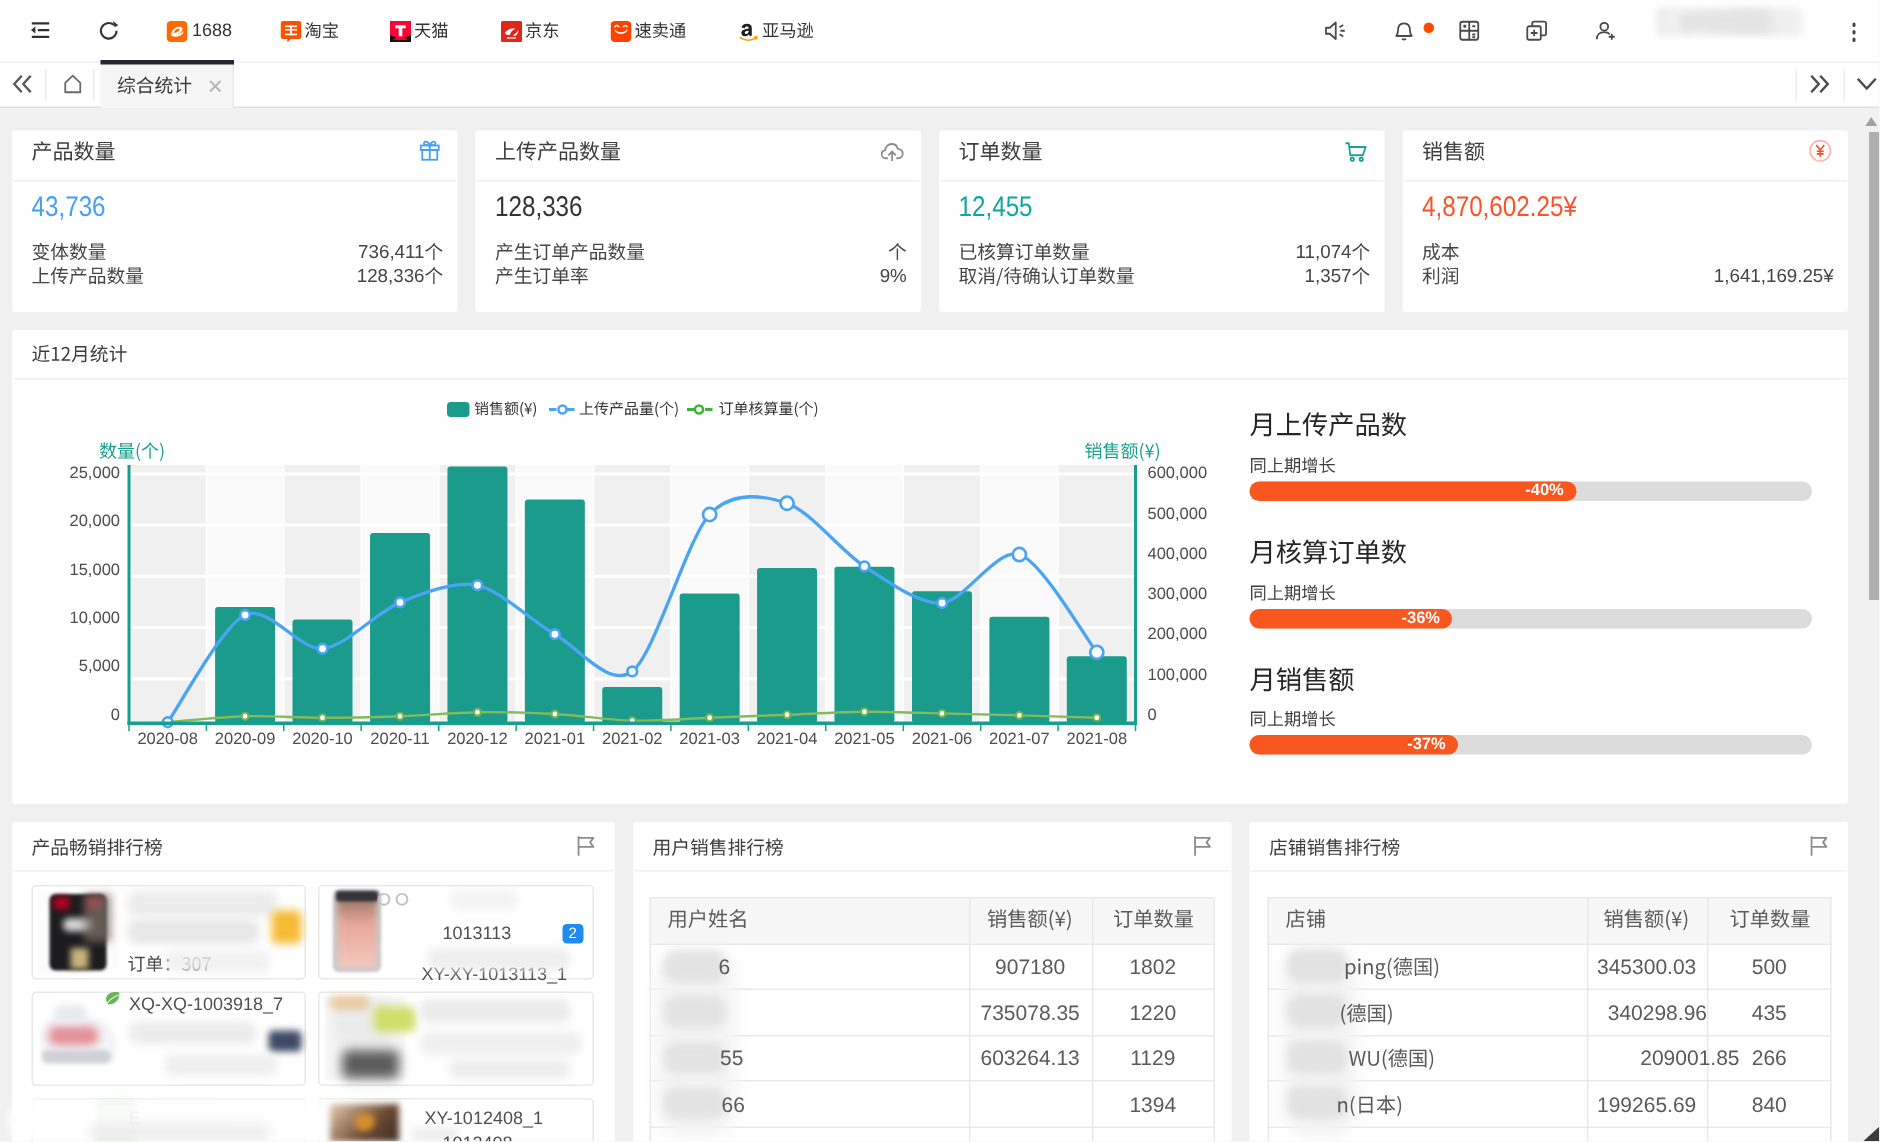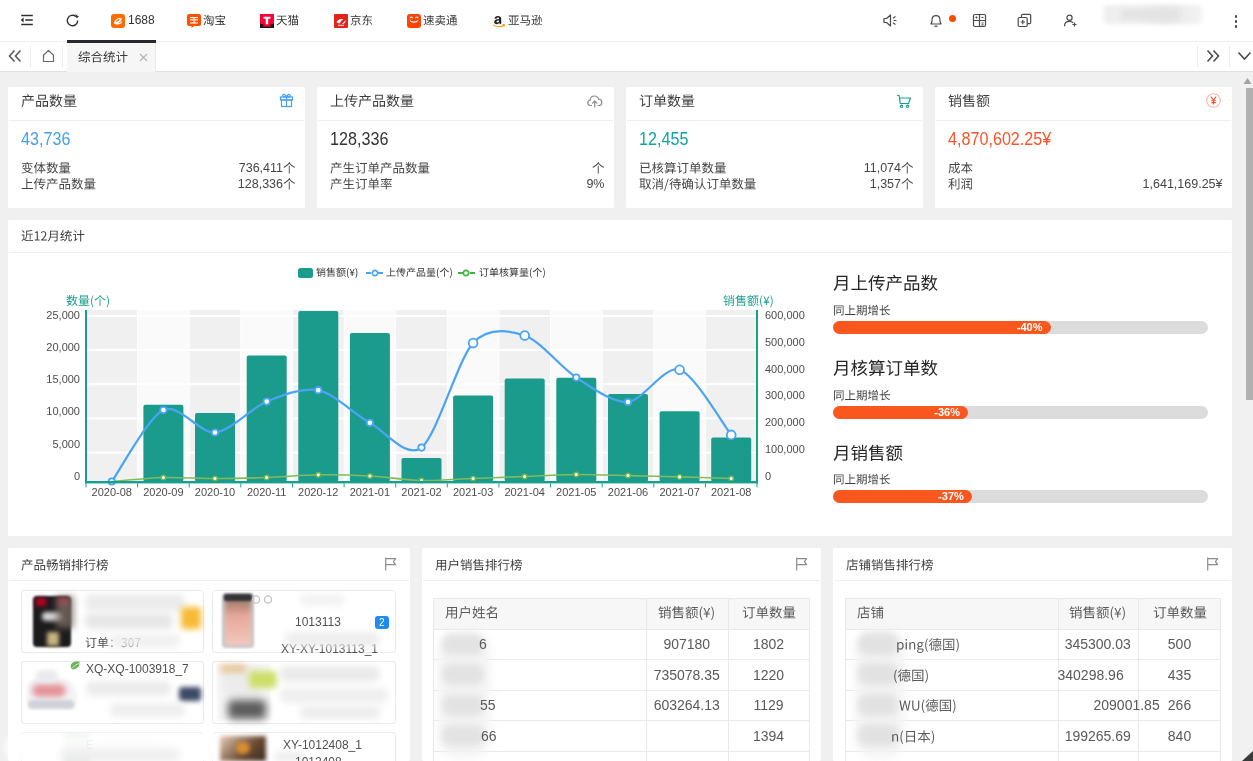--- a/index.html
+++ b/index.html
@@ -570,21 +570,21 @@
         <path d="M5.9 -10.5C6.4 -9.7 7.0 -8.7 7.2 -8.0L8.0 -8.4C7.8 -9.1 7.2 -10.1 6.7 -10.9ZM12.0 -11.0C11.6 -10.2 11.0 -9.1 10.6 -8.4L11.3 -8.0C11.8 -8.7 12.4 -9.7 12.9 -10.6ZM2.4 -11.3C2.0 -10.1 1.3 -8.9 0.5 -8.1C0.7 -7.9 0.9 -7.4 1.0 -7.2C1.4 -7.6 1.8 -8.2 2.2 -8.8H5.5V-9.7H2.7C2.9 -10.2 3.1 -10.6 3.3 -11.0ZM0.8 -4.6V-3.7H2.8V-1.0C2.8 -0.5 2.4 -0.1 2.1 0.1C2.3 0.3 2.5 0.7 2.6 0.9C2.8 0.7 3.2 0.5 5.5 -0.8C5.4 -1.0 5.3 -1.4 5.3 -1.7L3.7 -0.9V-3.7H5.6V-4.6H3.7V-6.5H5.3V-7.4H1.4V-6.5H2.8V-4.6ZM7.0 -4.2H11.5V-2.7H7.0ZM7.0 -5.1V-6.5H11.5V-5.1ZM8.9 -11.4V-7.5H6.1V1.1H7.0V-1.9H11.5V-0.2C11.5 -0.0 11.5 0.0 11.3 0.0C11.1 0.1 10.4 0.1 9.6 0.0C9.8 0.3 9.9 0.7 9.9 1.0C11.0 1.0 11.6 1.0 12.0 0.8C12.4 0.6 12.5 0.3 12.5 -0.2V-7.5L11.5 -7.5H9.8V-11.4Z M16.9 -11.4C16.2 -9.8 15.1 -8.4 13.9 -7.4C14.1 -7.2 14.5 -6.8 14.6 -6.6C15.1 -7.0 15.5 -7.4 15.9 -7.9V-3.4H16.9V-4.0H25.7V-4.8H21.3V-5.8H24.8V-6.5H21.3V-7.4H24.7V-8.2H21.3V-9.1H25.4V-9.9H21.5C21.3 -10.3 21.0 -10.9 20.7 -11.4L19.8 -11.1C20.0 -10.7 20.2 -10.3 20.4 -9.9H17.2C17.4 -10.3 17.6 -10.7 17.8 -11.1ZM15.8 -3.0V1.1H16.8V0.5H23.8V1.1H24.9V-3.0ZM16.8 -0.4V-2.2H23.8V-0.4ZM20.3 -7.4V-6.5H16.9V-7.4ZM20.3 -8.2H16.9V-9.1H20.3ZM20.3 -5.8V-4.8H16.9V-5.8Z M36.4 -6.7C36.3 -2.5 36.1 -0.6 33.2 0.4C33.4 0.6 33.6 0.9 33.7 1.1C36.9 -0.0 37.2 -2.2 37.2 -6.7ZM37.0 -1.1C37.9 -0.5 39.0 0.4 39.6 1.0L40.1 0.3C39.6 -0.2 38.4 -1.1 37.5 -1.8ZM34.2 -8.2V-1.9H35.0V-7.4H38.5V-1.9H39.4V-8.2H36.8C37.0 -8.7 37.2 -9.2 37.4 -9.6H39.9V-10.5H34.0V-9.6H36.5C36.3 -9.2 36.1 -8.7 36.0 -8.2ZM29.9 -11.1C30.1 -10.8 30.3 -10.4 30.4 -10.0H27.8V-8.0H28.7V-9.2H32.8V-8.0H33.7V-10.0H31.5C31.3 -10.4 31.0 -10.9 30.8 -11.3ZM28.7 -3.1V1.0H29.6V0.5H32.0V1.0H32.9V-3.1ZM29.6 -0.3V-2.3H32.0V-0.3ZM29.0 -5.6 30.0 -5.1C29.3 -4.5 28.4 -4.1 27.5 -3.8C27.7 -3.6 27.9 -3.2 27.9 -2.9C29.0 -3.3 30.0 -3.9 30.9 -4.6C31.7 -4.1 32.6 -3.6 33.1 -3.3L33.8 -4.0C33.2 -4.3 32.4 -4.8 31.6 -5.2C32.2 -5.9 32.8 -6.6 33.2 -7.5L32.6 -7.9L32.4 -7.8H30.4C30.5 -8.1 30.7 -8.3 30.8 -8.6L29.9 -8.8C29.5 -7.9 28.7 -6.8 27.5 -6.0C27.7 -5.9 28.0 -5.6 28.1 -5.4C28.8 -5.8 29.4 -6.4 29.8 -7.0H31.9C31.6 -6.5 31.2 -6.1 30.8 -5.7L29.7 -6.2Z M43.7 2.6 44.5 2.3C43.3 0.4 42.8 -1.9 42.8 -4.2C42.8 -6.5 43.3 -8.8 44.5 -10.7L43.7 -11.0C42.5 -9.0 41.7 -6.8 41.7 -4.2C41.7 -1.5 42.5 0.6 43.7 2.6Z M48.2 0.0H49.4V-2.4H51.9V-3.1H49.4V-4.1H51.9V-4.8H49.7L52.2 -9.6H50.9L49.8 -7.0C49.5 -6.4 49.2 -5.7 48.9 -5.0H48.8C48.5 -5.7 48.2 -6.4 47.9 -7.0L46.7 -9.6H45.4L47.9 -4.8H45.8V-4.1H48.2V-3.1H45.8V-2.4H48.2Z M53.9 2.6C55.1 0.6 55.9 -1.5 55.9 -4.2C55.9 -6.8 55.1 -9.0 53.9 -11.0L53.1 -10.7C54.3 -8.8 54.9 -6.5 54.9 -4.2C54.9 -1.9 54.3 0.4 53.1 2.3Z" fill="#5a5a5a"></path>
       </svg>
     </div>
     <div style="position:absolute;left:1152.5px;top:604.0px">
       <svg width="54.0" height="17.6" viewBox="0 -13.5 54.0 17.6" style="display:block">
         <path d="M1.5 -10.4C2.3 -9.7 3.2 -8.8 3.6 -8.2L4.3 -8.9C3.9 -9.5 2.9 -10.4 2.2 -11.1ZM2.8 0.7C3.0 0.5 3.4 0.2 6.2 -1.8C6.1 -2.0 6.0 -2.4 5.9 -2.7L4.0 -1.4V-7.1H0.7V-6.1H3.0V-1.3C3.0 -0.7 2.5 -0.3 2.3 -0.1C2.4 0.1 2.7 0.5 2.8 0.7ZM5.3 -10.2V-9.2H9.5V-0.4C9.5 -0.2 9.4 -0.1 9.1 -0.1C8.8 -0.1 7.9 -0.1 6.9 -0.1C7.0 0.2 7.2 0.7 7.3 1.0C8.6 1.0 9.4 1.0 9.9 0.8C10.4 0.6 10.6 0.3 10.6 -0.4V-9.2H13.0V-10.2Z M16.5 -5.9H19.7V-4.4H16.5ZM20.7 -5.9H24.1V-4.4H20.7ZM16.5 -8.1H19.7V-6.7H16.5ZM20.7 -8.1H24.1V-6.7H20.7ZM23.1 -11.3C22.8 -10.6 22.2 -9.7 21.7 -9.0H18.4L19.0 -9.3C18.7 -9.8 18.1 -10.7 17.5 -11.3L16.7 -10.9C17.2 -10.3 17.7 -9.5 18.0 -9.0H15.5V-3.6H19.7V-2.3H14.2V-1.4H19.7V1.1H20.7V-1.4H26.3V-2.3H20.7V-3.6H25.1V-9.0H22.9C23.3 -9.6 23.8 -10.3 24.2 -10.9Z M33.0 -11.1C32.7 -10.6 32.3 -9.8 32.0 -9.3L32.6 -9.0C33.0 -9.4 33.4 -10.1 33.8 -10.7ZM28.2 -10.7C28.5 -10.1 28.9 -9.4 29.0 -8.9L29.8 -9.3C29.7 -9.7 29.3 -10.5 28.9 -11.0ZM32.5 -3.5C32.2 -2.8 31.8 -2.2 31.3 -1.7C30.8 -2.0 30.2 -2.2 29.7 -2.4C29.9 -2.8 30.1 -3.1 30.3 -3.5ZM28.5 -2.1C29.1 -1.8 29.9 -1.5 30.6 -1.1C29.7 -0.5 28.7 -0.1 27.6 0.2C27.7 0.4 27.9 0.7 28.0 1.0C29.3 0.6 30.4 0.1 31.4 -0.7C31.8 -0.4 32.3 -0.1 32.6 0.1L33.2 -0.6C32.9 -0.8 32.5 -1.0 32.1 -1.3C32.8 -2.1 33.3 -3.0 33.7 -4.2L33.1 -4.4L33.0 -4.4H30.8L31.1 -5.1L30.1 -5.2C30.1 -5.0 29.9 -4.7 29.8 -4.4H27.9V-3.5H29.4C29.1 -3.0 28.8 -2.5 28.5 -2.1ZM30.5 -11.4V-8.8H27.7V-8.0H30.2C29.5 -7.1 28.5 -6.3 27.5 -5.9C27.7 -5.7 28.0 -5.3 28.1 -5.1C28.9 -5.5 29.8 -6.3 30.5 -7.1V-5.5H31.4V-7.3C32.1 -6.8 32.9 -6.2 33.2 -5.9L33.8 -6.6C33.5 -6.8 32.3 -7.6 31.6 -8.0H34.2V-8.8H31.4V-11.4ZM35.5 -11.2C35.2 -8.9 34.5 -6.6 33.5 -5.2C33.7 -5.0 34.1 -4.7 34.3 -4.5C34.6 -5.0 34.9 -5.6 35.2 -6.3C35.5 -5.0 35.9 -3.8 36.4 -2.7C35.6 -1.4 34.6 -0.4 33.1 0.3C33.3 0.5 33.6 0.9 33.7 1.1C35.0 0.4 36.1 -0.6 36.9 -1.7C37.5 -0.6 38.4 0.3 39.4 1.0C39.6 0.7 39.9 0.4 40.1 0.2C39.0 -0.4 38.1 -1.4 37.4 -2.7C38.1 -4.1 38.6 -5.8 38.9 -7.8H39.8V-8.7H36.0C36.1 -9.5 36.3 -10.3 36.4 -11.1ZM37.9 -7.8C37.7 -6.2 37.4 -4.9 36.9 -3.7C36.4 -4.9 36.0 -6.3 35.7 -7.8Z M43.9 -9.0H50.6V-8.2H43.9ZM43.9 -10.3H50.6V-9.6H43.9ZM42.9 -10.9V-7.6H51.6V-10.9ZM41.2 -7.0V-6.3H53.3V-7.0ZM43.6 -3.7H46.7V-2.9H43.6ZM47.7 -3.7H51.0V-2.9H47.7ZM43.6 -5.0H46.7V-4.3H43.6ZM47.7 -5.0H51.0V-4.3H47.7ZM41.1 -0.0V0.7H53.4V-0.0H47.7V-0.8H52.3V-1.5H47.7V-2.3H52.0V-5.7H42.6V-2.3H46.7V-1.5H42.3V-0.8H46.7V-0.0Z" fill="#5a5a5a"></path>
       </svg>
     </div>
     <div style="position:absolute;top:636.2px;font:400 14px/1.2 'Liberation Sans',sans-serif;color:#5a5a5a;white-space:nowrap;left:1057.5px;width:80.5px;text-align:center;">345300.03</div>
     <div style="position:absolute;top:636.2px;font:400 14px/1.2 'Liberation Sans',sans-serif;color:#5a5a5a;white-space:nowrap;left:1138.0px;width:83px;text-align:center;">500</div>
-    <div style="position:absolute;top:666.7px;font:400 14px/1.2 'Liberation Sans',sans-serif;color:#5a5a5a;white-space:nowrap;left:1057.5px;width:80.5px;text-align:left;">340298.96</div>
+    <div style="position:absolute;top:666.7px;font:400 14px/1.2 'Liberation Sans',sans-serif;color:#5a5a5a;white-space:nowrap;left:1057.5px;width:80.5px;text-align:right;">340298.96</div>
     <div style="position:absolute;top:666.7px;font:400 14px/1.2 'Liberation Sans',sans-serif;color:#5a5a5a;white-space:nowrap;left:1138.0px;width:83px;text-align:center;">435</div>
     <div style="position:absolute;top:697.2px;font:400 14px/1.2 'Liberation Sans',sans-serif;color:#5a5a5a;white-space:nowrap;left:1057.5px;width:80.5px;text-align:center;padding-left:36px;">209001.85</div>
     <div style="position:absolute;top:697.2px;font:400 14px/1.2 'Liberation Sans',sans-serif;color:#5a5a5a;white-space:nowrap;left:1138.0px;width:83px;text-align:center;">266</div>
     <div style="position:absolute;top:727.7px;font:400 14px/1.2 'Liberation Sans',sans-serif;color:#5a5a5a;white-space:nowrap;left:1057.5px;width:80.5px;text-align:center;">199265.69</div>
     <div style="position:absolute;top:727.7px;font:400 14px/1.2 'Liberation Sans',sans-serif;color:#5a5a5a;white-space:nowrap;left:1138.0px;width:83px;text-align:center;">840</div>
     <div style="position:absolute;left:855.0px;top:630.0px;width:50.0px;height:128.0px;background:rgba(243,243,243,0.95);border-radius:20px;filter:blur(5px);"></div>
     <div style="position:absolute;left:858.0px;top:632.5px;width:40.0px;height:22.0px;background:#e2e2e2;border-radius:9px;filter:blur(3px);"></div>
     <div style="position:absolute;left:896.0px;top:636.0px">
       <svg width="64.1" height="17.6" viewBox="0 -13.5 64.1 17.6" style="display:block">
         <path d="M1.2 3.1H2.5V0.6L2.4 -0.7C3.1 -0.1 3.8 0.2 4.5 0.2C6.1 0.2 7.7 -1.3 7.7 -3.8C7.7 -6.0 6.6 -7.5 4.7 -7.5C3.9 -7.5 3.1 -7.0 2.4 -6.5H2.4L2.3 -7.3H1.2ZM4.3 -0.9C3.8 -0.9 3.1 -1.1 2.5 -1.6V-5.5C3.2 -6.1 3.8 -6.5 4.4 -6.5C5.8 -6.5 6.4 -5.4 6.4 -3.8C6.4 -2.0 5.5 -0.9 4.3 -0.9Z M9.6 0.0H10.9V-7.3H9.6ZM10.2 -8.8C10.7 -8.8 11.1 -9.2 11.1 -9.7C11.1 -10.1 10.7 -10.5 10.2 -10.5C9.7 -10.5 9.4 -10.1 9.4 -9.7C9.4 -9.2 9.7 -8.8 10.2 -8.8Z M13.3 0.0H14.6V-5.3C15.3 -6.1 15.8 -6.4 16.6 -6.4C17.5 -6.4 18.0 -5.9 18.0 -4.5V0.0H19.2V-4.6C19.2 -6.5 18.5 -7.5 16.9 -7.5C15.9 -7.5 15.2 -7.0 14.5 -6.3H14.5L14.3 -7.3H13.3Z M24.0 3.4C26.3 3.4 27.7 2.2 27.7 0.8C27.7 -0.4 26.9 -0.9 25.2 -0.9H23.7C22.8 -0.9 22.5 -1.2 22.5 -1.7C22.5 -2.1 22.7 -2.3 22.9 -2.6C23.3 -2.4 23.7 -2.3 24.0 -2.3C25.5 -2.3 26.7 -3.3 26.7 -4.9C26.7 -5.5 26.5 -6.0 26.1 -6.4H27.6V-7.3H25.1C24.8 -7.4 24.4 -7.5 24.0 -7.5C22.5 -7.5 21.3 -6.5 21.3 -4.9C21.3 -4.0 21.7 -3.3 22.2 -2.9V-2.9C21.8 -2.6 21.4 -2.1 21.4 -1.5C21.4 -0.9 21.7 -0.5 22.1 -0.3V-0.2C21.4 0.2 21.0 0.8 21.0 1.4C21.0 2.7 22.2 3.4 24.0 3.4ZM24.0 -3.2C23.2 -3.2 22.5 -3.8 22.5 -4.9C22.5 -6.0 23.2 -6.6 24.0 -6.6C24.9 -6.6 25.6 -6.0 25.6 -4.9C25.6 -3.8 24.9 -3.2 24.0 -3.2ZM24.2 2.5C22.9 2.5 22.1 2.0 22.1 1.2C22.1 0.8 22.3 0.4 22.8 0.0C23.2 0.1 23.5 0.1 23.8 0.1H25.0C26.0 0.1 26.5 0.4 26.5 1.0C26.5 1.8 25.6 2.5 24.2 2.5Z M31.2 2.6 31.9 2.3C30.8 0.4 30.2 -1.9 30.2 -4.2C30.2 -6.5 30.8 -8.8 31.9 -10.7L31.2 -11.0C29.9 -9.0 29.2 -6.8 29.2 -4.2C29.2 -1.5 29.9 0.6 31.2 2.6Z M36.8 -4.2V-3.3H45.5V-4.2ZM40.2 -3.0C40.5 -2.4 40.9 -1.7 41.1 -1.2L41.9 -1.6C41.7 -2.0 41.3 -2.7 40.9 -3.2ZM38.8 -2.3V-0.2C38.8 0.7 39.1 0.9 40.2 0.9C40.5 0.9 42.0 0.9 42.2 0.9C43.1 0.9 43.4 0.6 43.5 -0.9C43.2 -0.9 42.9 -1.1 42.7 -1.2C42.6 -0.1 42.6 0.1 42.1 0.1C41.8 0.1 40.5 0.1 40.3 0.1C39.8 0.1 39.7 0.0 39.7 -0.3V-2.3ZM37.4 -2.4C37.2 -1.6 36.8 -0.5 36.2 0.1L37.0 0.6C37.6 -0.1 38.0 -1.2 38.2 -2.1ZM43.3 -2.2C43.9 -1.4 44.4 -0.3 44.7 0.4L45.5 0.1C45.2 -0.6 44.6 -1.7 44.1 -2.5ZM42.6 -7.7H44.0V-5.8H42.6ZM40.4 -7.7H41.9V-5.8H40.4ZM38.3 -7.7H39.7V-5.8H38.3ZM35.8 -11.3C35.1 -10.4 33.9 -9.1 33.0 -8.4C33.1 -8.2 33.4 -7.8 33.5 -7.6C34.6 -8.5 35.8 -9.8 36.7 -10.9ZM40.7 -11.4 40.6 -10.2H36.9V-9.4H40.4L40.3 -8.4H37.5V-5.0H44.9V-8.4H41.2L41.4 -9.4H45.4V-10.2H41.6L41.7 -11.3ZM36.0 -8.4C35.2 -6.9 34.0 -5.3 32.9 -4.2C33.1 -4.0 33.4 -3.5 33.5 -3.3C33.9 -3.8 34.4 -4.3 34.9 -4.9V1.1H35.8V-6.2C36.2 -6.8 36.6 -7.5 36.9 -8.1Z M54.0 -4.3C54.5 -3.9 55.1 -3.2 55.3 -2.8L56.0 -3.2C55.7 -3.6 55.2 -4.3 54.6 -4.7ZM49.1 -2.6V-1.8H56.5V-2.6H53.1V-4.9H55.9V-5.8H53.1V-7.7H56.2V-8.6H49.3V-7.7H52.2V-5.8H49.6V-4.9H52.2V-2.6ZM47.2 -10.7V1.1H48.2V0.4H57.3V1.1H58.3V-10.7ZM48.2 -0.5V-9.8H57.3V-0.5Z M60.8 2.6C62.1 0.6 62.8 -1.5 62.8 -4.2C62.8 -6.8 62.1 -9.0 60.8 -11.0L60.1 -10.7C61.2 -8.8 61.8 -6.5 61.8 -4.2C61.8 -1.9 61.2 0.4 60.1 2.3Z" fill="#5a5a5a"></path>

